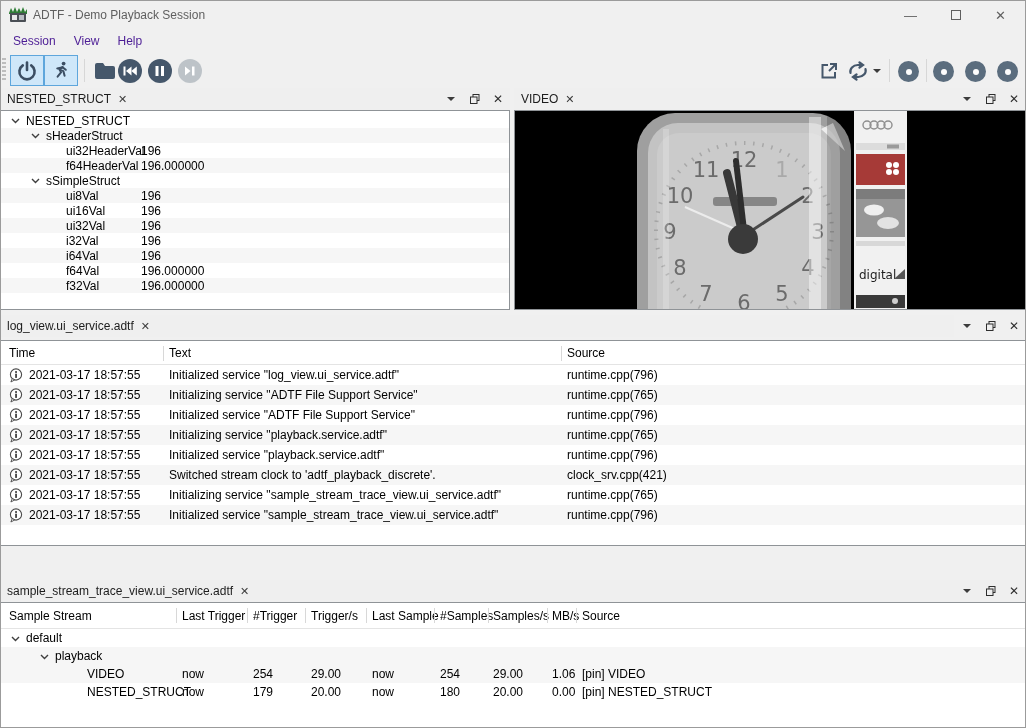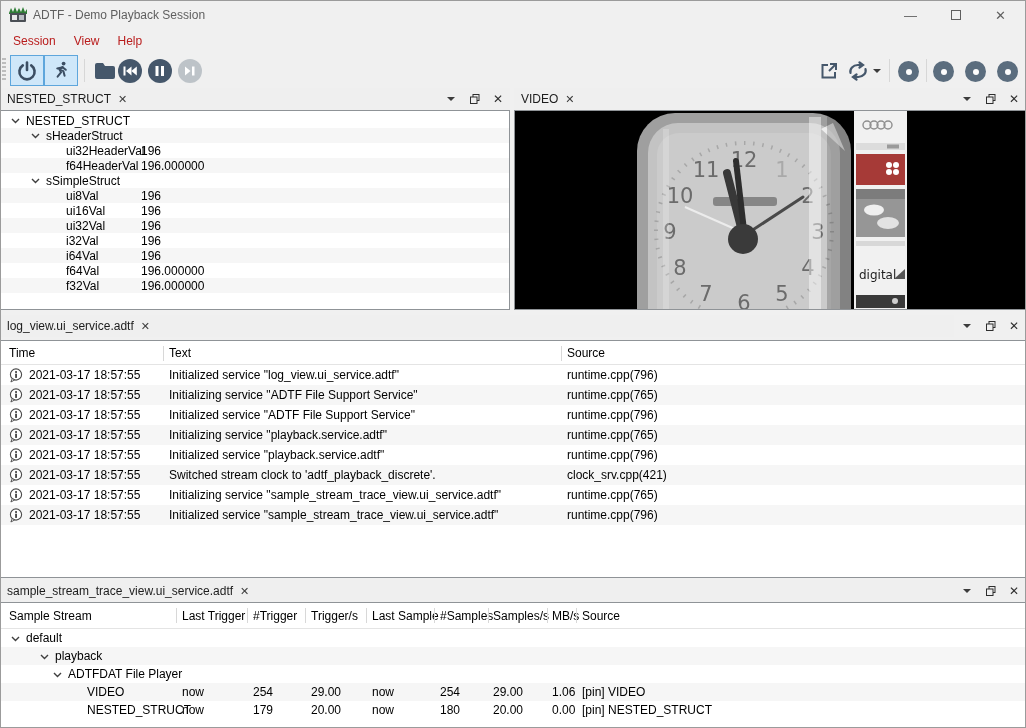--- a/index.html
+++ b/index.html
@@ -16,21 +16,21 @@
   .appicon { position:absolute; left:9px; top:6px; }
   .apptitle { position:absolute; left:33px; top:8px; color:#5f5f5f; font-size:12px; }
   .wbtn { position:absolute; top:0; width:45px; height:30px; display:flex; align-items:center; justify-content:center; color:#5f5f5f; }
   .wbtn.min { left:888px; font-size:13px; }
   .wbtn.max { left:933px; }
   .maxbox { width:10px; height:10px; border:1px solid #5f5f5f; }
   .wbtn.close { left:978px; font-size:13px; }
 
   
   .menubar { position:absolute; left:0; top:30px; width:1026px; height:22px; display:flex; align-items:center; padding-left:4px; }
-  .menuitem { padding:3px 9px; color:#b91c1c; }
+  .menuitem { padding:3px 9px; color:#4c1d95; }
 
   
   .toolbar { position:absolute; left:0; top:52px; width:1026px; height:36px; }
   .tb-handle { position:absolute; left:2px; top:6px; width:4px; height:24px;
     background:repeating-linear-gradient(to bottom,#bdbdbd 0 2px,transparent 2px 4px); }
   .tbtn { position:absolute; top:3px; width:34px; height:31px; display:flex; align-items:center; justify-content:center; }
   .tbtn.hl { background:#cfe7f9; border:1px solid #5ea6dc; }
   .tsep { position:absolute; top:7px; width:1px; height:23px; background:#d7d7d7; }
   .circlebtn { position:absolute; top:7px; width:24px; height:24px; border-radius:50%;
     background:#45576b; display:flex; align-items:center; justify-content:center; }
@@ -393,21 +393,21 @@
     <div class="dockctrl" style="left:982px">
       <svg width="10" height="10">
         <rect x="3" y="0.5" width="6" height="6" fill="none" stroke="#2e2e2e"></rect>
         <rect x="0.5" y="3" width="6.5" height="6.5" fill="#efefef" stroke="#2e2e2e"></rect>
       </svg>
     </div>
     <div class="dockctrl" style="left:1005px">
         <span class="dockx">✕</span>
       </div>
   </div>
-  <div class="content" style="left:0;top:340px;width:1026px;height:238px">
+  <div class="content" style="left:0;top:340px;width:1026px;height:206px">
     <div class="lheader">
       <span style="left:8px">Time</span>
       <span style="left:168px">Text</span>
       <span style="left:566px">Source</span>
       <span class="hsep" style="left:162px"></span>
       <span class="hsep" style="left:560px"></span>
     </div>
     <div class="lrow">
       <span class="icon"><svg width="14" height="15">
             <circle cx="7" cy="6.5" r="5.6" fill="#fff" stroke="#4a4a4a" stroke-width="1.1"></circle>
@@ -545,28 +545,20 @@
       <span>default</span>
     </div>
     <div class="trow tpl1 alt">
       <span class="chev">
           <svg width="9" height="9">
             <polyline points="1,3 4.5,6.5 8,3" fill="none" stroke="#3f3f3f" stroke-width="1.4"></polyline>
           </svg>
         </span>
       <span>playback</span>
     </div>
-    <div class="trow tpl2">
-      <span class="chev">
-          <svg width="9" height="9">
-            <polyline points="1,3 4.5,6.5 8,3" fill="none" stroke="#3f3f3f" stroke-width="1.4"></polyline>
-          </svg>
-        </span>
-      <span>ADTFDAT File Player</span>
-    </div>
     <div class="trow tpl3 alt">
       <span>VIDEO</span>
       <span class="tv c1">now</span>
       <span class="tv c2">254</span>
       <span class="tv c3">29.00</span>
       <span class="tv c4">now</span>
       <span class="tv c5">254</span>
       <span class="tv c6">29.00</span>
       <span class="tv c7">1.06</span>
       <span class="tv c8">[pin] VIDEO</span>

